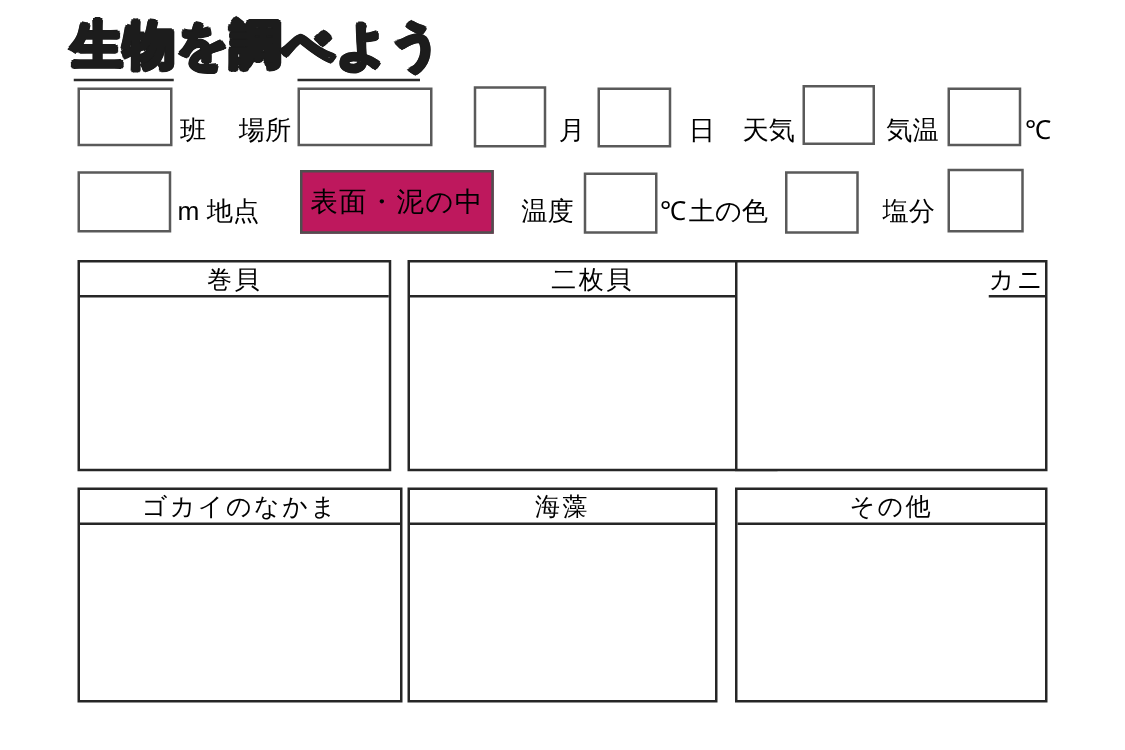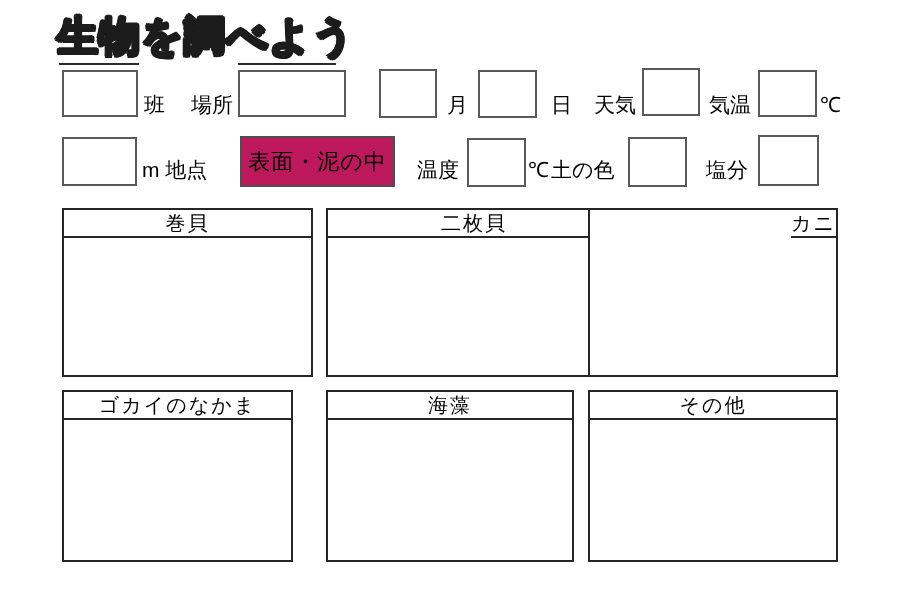--- a/index.html
+++ b/index.html
@@ -145,21 +145,21 @@
     <div class="cat-body"></div>
   </div>
 
   <div class="cat" style="left:588px; top:208px; width:250px; height:169px;align-items:flex-end;">
     <div class="cat-header">
       <span>カニ</span>
     </div>
     <div class="cat-body"></div>
   </div>
 
-  <div class="cat" style="left:62px; top:390px; width:231px; height:172px;">
+  <div class="cat" style="left:62px; top:390px; width:260px; height:172px;">
     <div class="cat-header">
       <span>ゴカイのなかま</span>
     </div>
     <div class="cat-body"></div>
   </div>
 
   <div class="cat" style="left:326px; top:390px; width:248px; height:172px;">
     <div class="cat-header">
       <span>海藻</span>
     </div>

